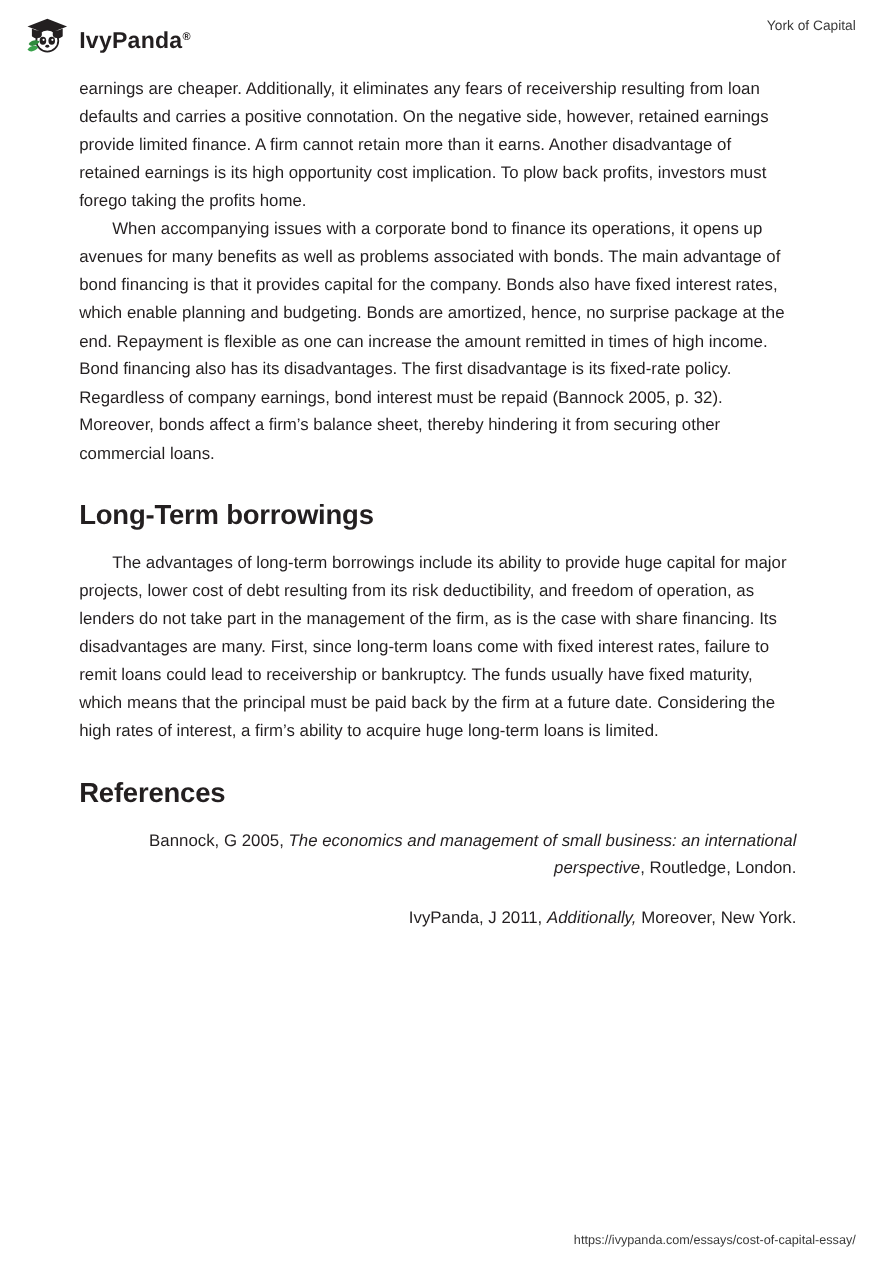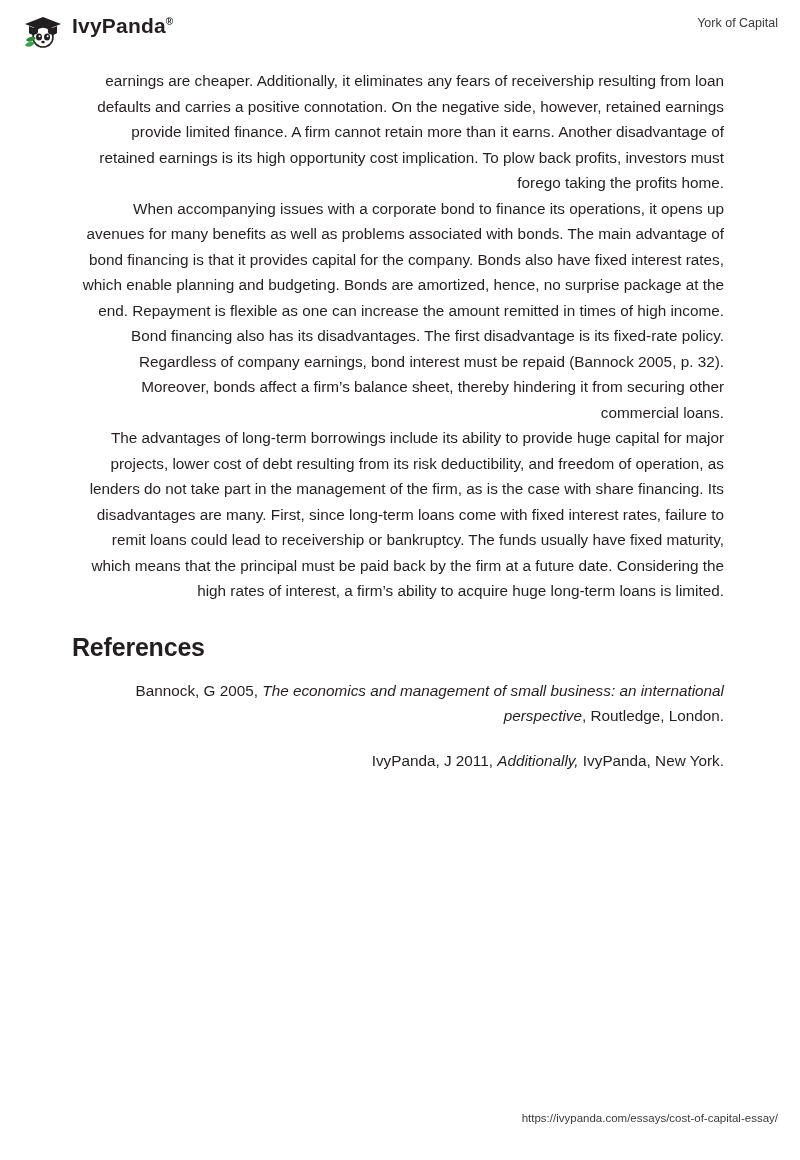--- a/index.html
+++ b/index.html
@@ -29,21 +29,21 @@
     top: 0;
     left: 0;
     right: 0;
     height: 60px;
   }
   .brand {
     position: absolute;
     left: 22px;
     top: 14px;
     display: flex;
-    align-items: flex-start;
+    align-items: flex-end;
     gap: 8px;
   }
   .brand-logo {
     width: 42px;
     height: 36px;
     display: block;
   }
   .brand-name {
     font-size: 21px;
     font-weight: bold;
@@ -69,21 +69,21 @@
   .content {
     position: absolute;
     left: 72px;
     top: 68px;
     width: 652px;
   }
   p.body-text {
     font-size: 15.3px;
     line-height: 25.5px;
     margin: 0 0 0 0;
-    text-align: right;
+    text-align: left;
     color: #231f20;
   }
   p.indent::before {
     content: "";
     display: inline-block;
     width: 30px;
   }
   h2.section-heading {
     font-size: 25px;
     line-height: 30px;
@@ -102,21 +102,21 @@
     margin-top: 19px;
   }
   em.title-italic {
     font-style: italic;
   }
 
   
   .footer-url {
     position: absolute;
     right: 22px;
-    bottom: 36px;
+    bottom: 26px;
     font-size: 11.5px;
     color: #3a3a3a;
   }
 </style>
 </head>
 <body>
 
 <div class="page">
 
   <div class="header">
@@ -144,25 +144,26 @@
     </div>
     <div class="header-title">York of Capital</div>
   </div>
 
   <div class="content">
 
     <p class="body-text">earnings are cheaper. Additionally, it eliminates any fears of receivership resulting from loan defaults and carries a positive connotation. On the negative side, however, retained earnings provide limited finance. A firm cannot retain more than it earns. Another disadvantage of retained earnings is its high opportunity cost implication. To plow back profits, investors must forego taking the profits home.</p>
 
     <p class="body-text indent">When accompanying issues with a corporate bond to finance its operations, it opens up avenues for many benefits as well as problems associated with bonds. The main advantage of bond financing is that it provides capital for the company. Bonds also have fixed interest rates, which enable planning and budgeting. Bonds are amortized, hence, no surprise package at the end. Repayment is flexible as one can increase the amount remitted in times of high income. Bond financing also has its disadvantages. The first disadvantage is its fixed-rate policy. Regardless of company earnings, bond interest must be repaid (Bannock 2005, p. 32). Moreover, bonds affect a firm’s balance sheet, thereby hindering it from securing other commercial loans.</p>
 
+    <h2 class="section-heading">Long-Term borrowings</h2>
     <p class="body-text indent">The advantages of long-term borrowings include its ability to provide huge capital for major projects, lower cost of debt resulting from its risk deductibility, and freedom of operation, as lenders do not take part in the management of the firm, as is the case with share financing. Its disadvantages are many. First, since long-term loans come with fixed interest rates, failure to remit loans could lead to receivership or bankruptcy. The funds usually have fixed maturity, which means that the principal must be paid back by the firm at a future date. Considering the high rates of interest, a firm’s ability to acquire huge long-term loans is limited.</p>
 
     <h2 class="section-heading">References</h2>
 
     <p class="ref-entry indent"><span>Bannock, G 2005, </span><em class="title-italic">The economics and management of small business: an international perspective</em><span>, Routledge, London.</span></p>
 
-    <p class="ref-entry indent second"><span>IvyPanda, J 2011, </span><em class="title-italic">Additionally,</em><span> IvyPanda, New York.</span></p>
+    <p class="ref-entry indent second"><span>IvyPanda, J 2011, </span><em class="title-italic">Additionally,</em><span> Moreover, New York.</span></p>
 
   </div>
 
   <div class="footer-url">https://ivypanda.com/essays/cost-of-capital-essay/</div>
 
 </div>
 
 </body></html>

